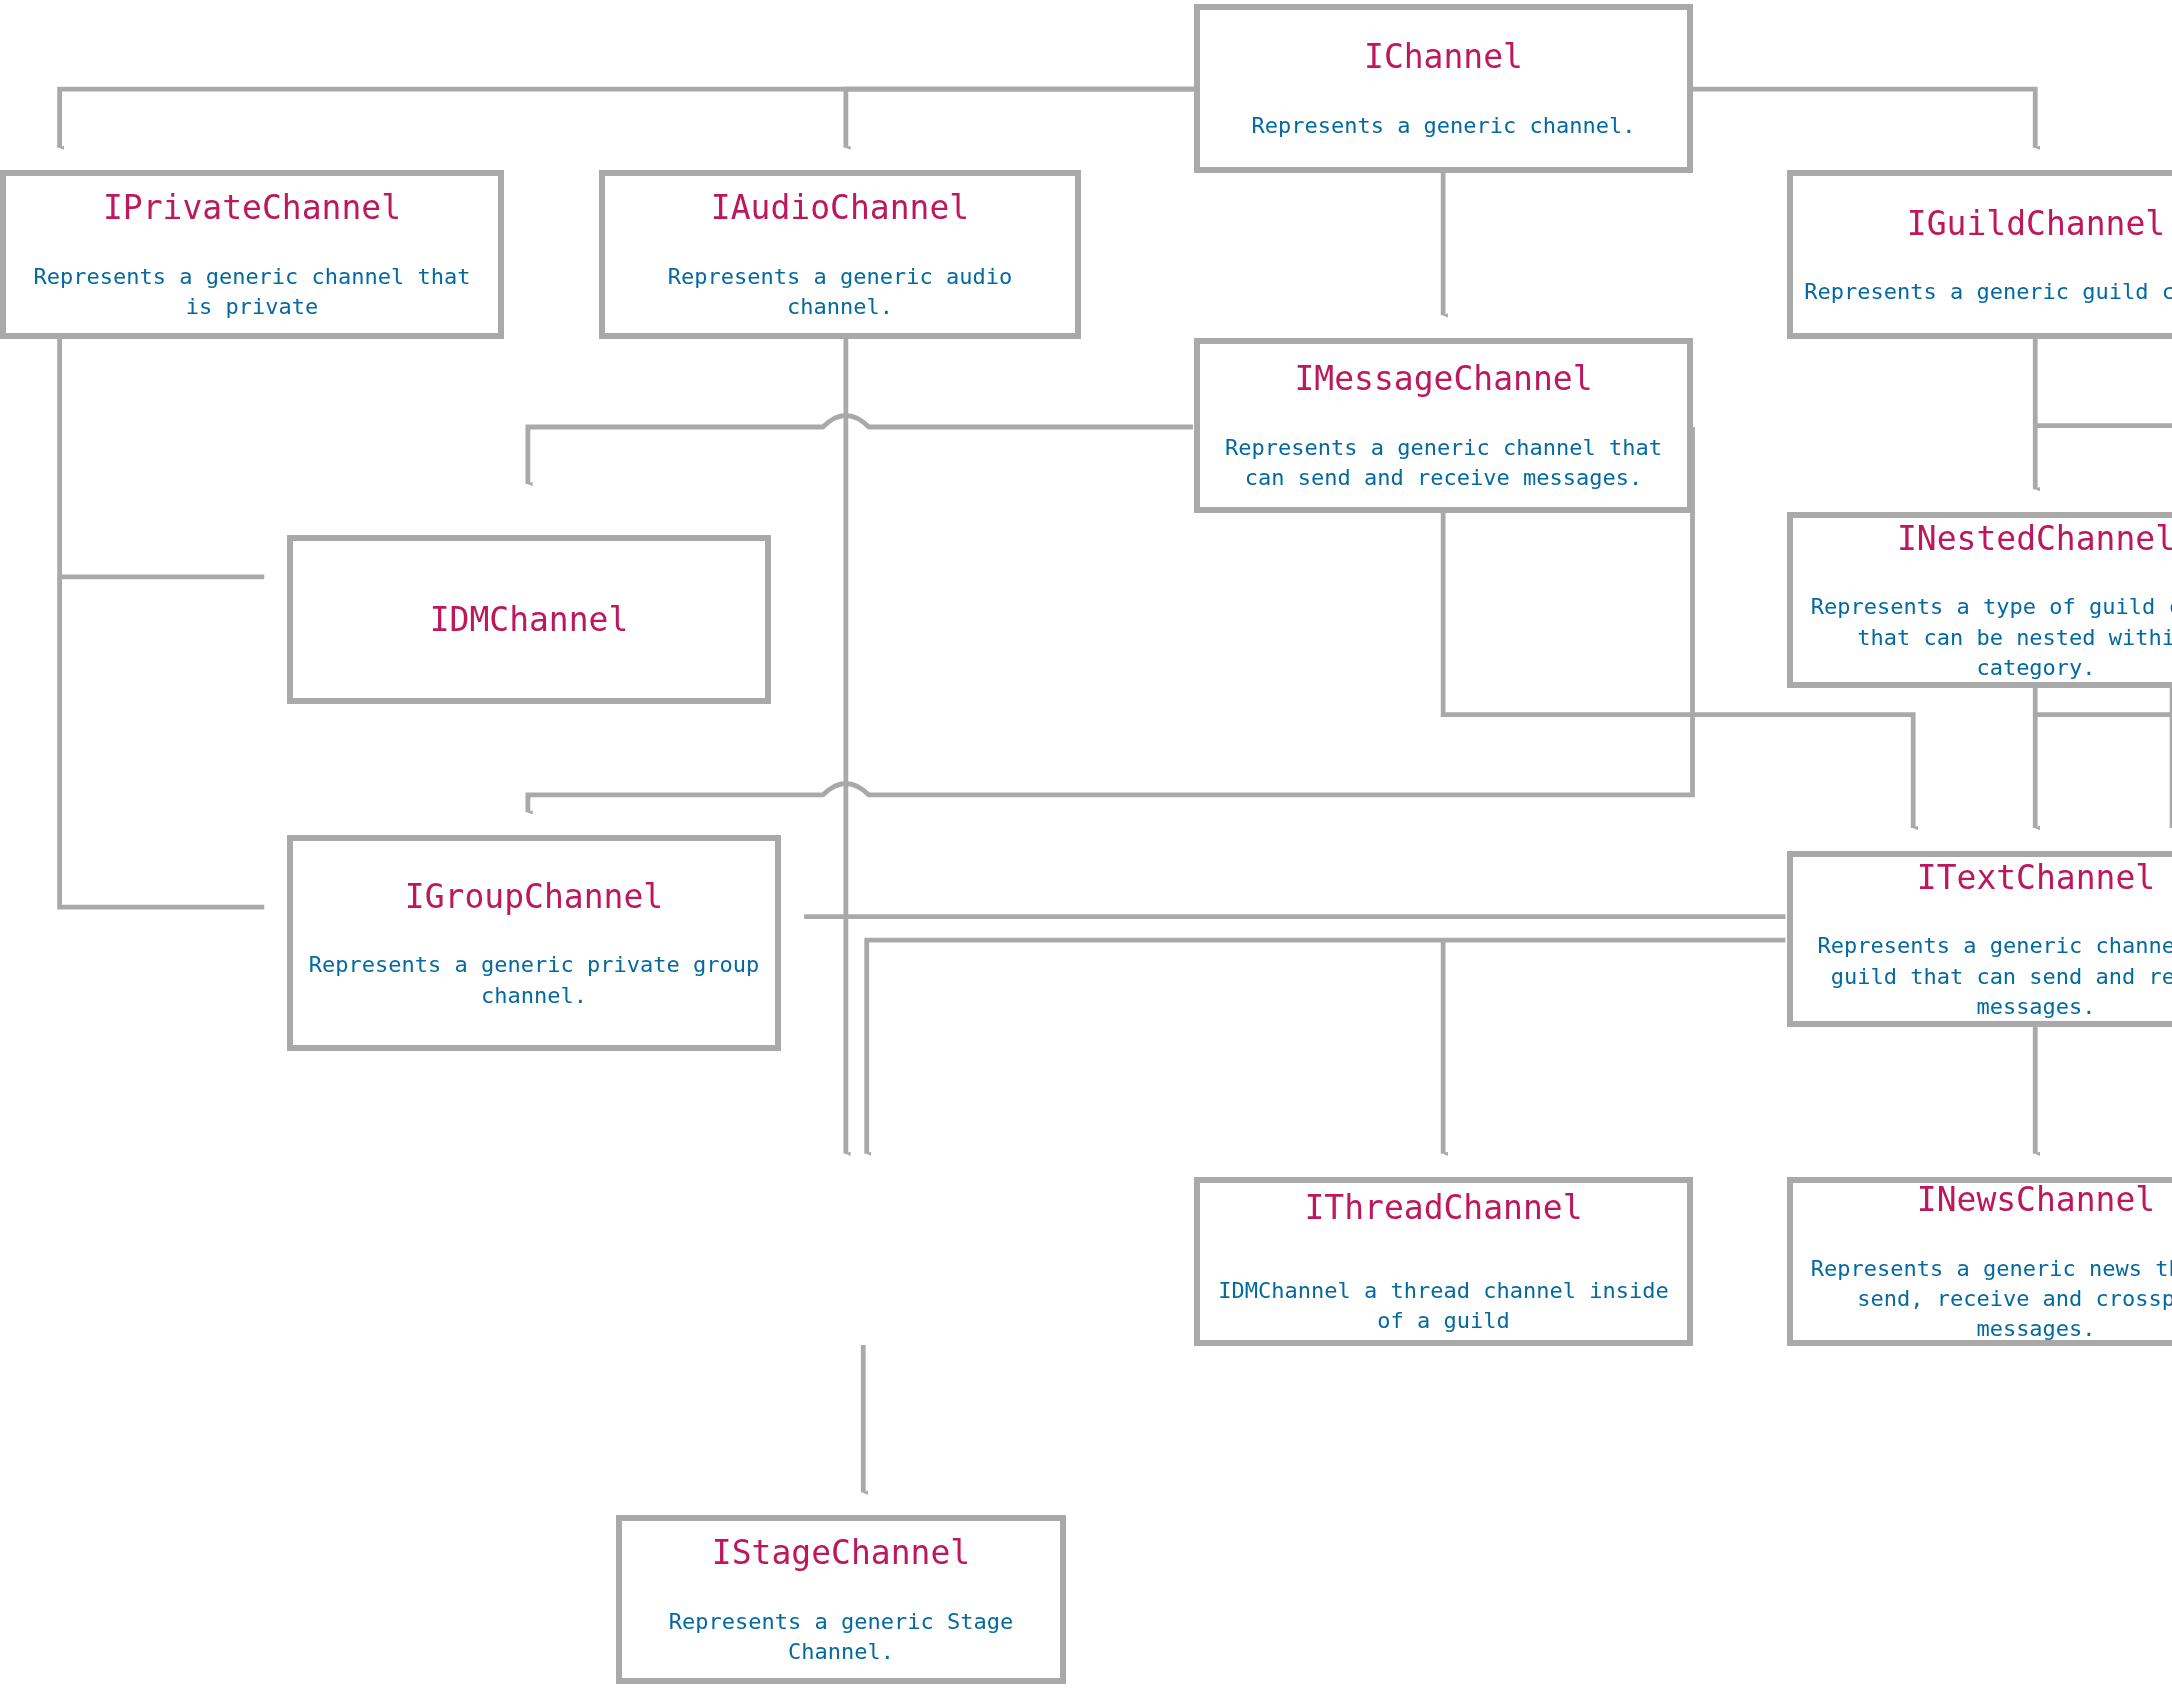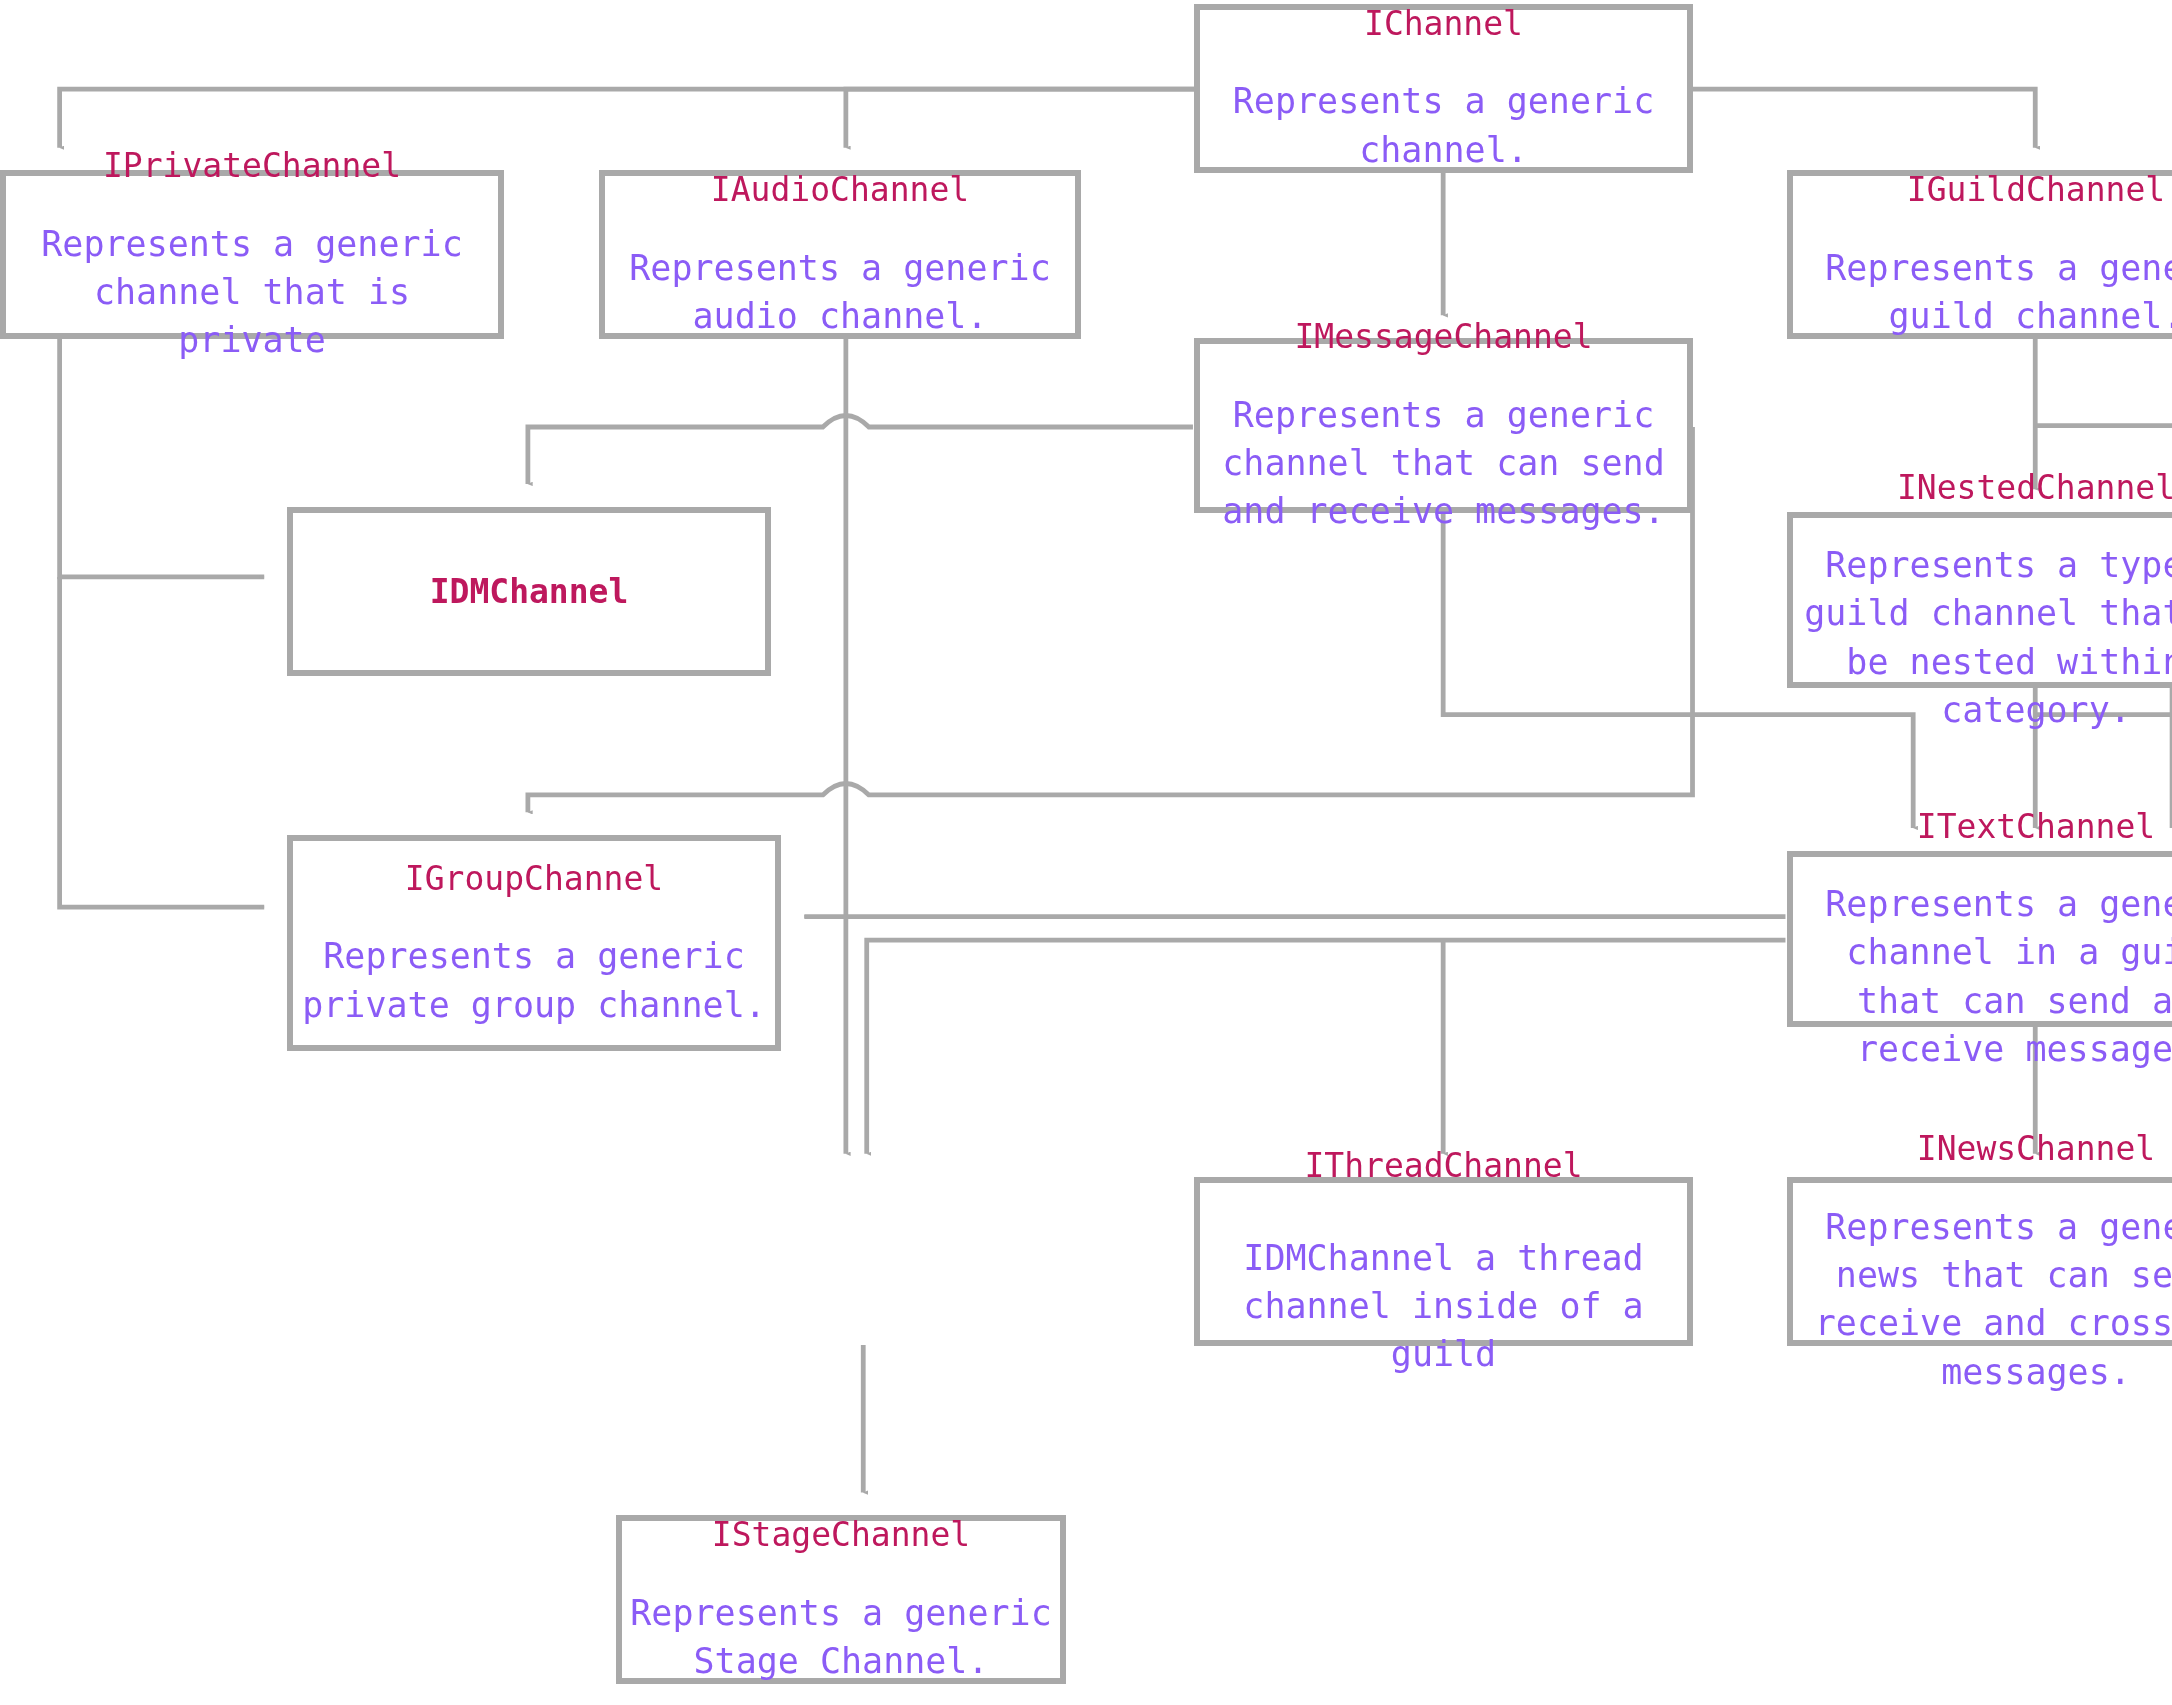--- a/index.html
+++ b/index.html
@@ -35,22 +35,22 @@
     padding: 2.6px 7.8px;
   }
   .node-title {
     color: #be185d;
     font-size: 33px;
     line-height: 1.32;
     white-space: nowrap;
     font-family: "DejaVu Sans Mono", "Liberation Mono", monospace;
   }
   .node-desc {
-    color: #8b5cf6;
-    font-size: 35px;
+    color: #0369a1;
+    font-size: 22px;
     line-height: 1.38;
     font-family: "DejaVu Sans Mono", "Liberation Mono", monospace;
     margin-top: 32px;
   }
 </style>
 </head>
 <body>
 
 <div id="diagram-root">
 
@@ -135,21 +135,21 @@
   <div class="node" style="left:1787px;top:170px;width:498px;height:169px;">
     <div class="node-title">IGuildChannel</div>
     <div class="node-desc">Represents a generic guild channel.</div>
   </div>
 
   <div class="node" style="left:1194px;top:338px;width:499px;height:175px;">
     <div class="node-title">IMessageChannel</div>
     <div class="node-desc">Represents a generic channel that can send and receive messages.</div>
   </div>
 
-  <div class="node" style="left:287px;top:507px;width:484px;height:169px;font-weight:bold;">
+  <div class="node" style="left:287px;top:535px;width:484px;height:169px;">
     <div class="node-title">IDMChannel</div>
   </div>
 
   <div class="node" style="left:1787px;top:512px;width:498px;height:176px;">
     <div class="node-title">INestedChannel</div>
     <div class="node-desc">Represents a type of guild channel that can be nested within a category.</div>
   </div>
 
   <div class="node" style="left:287px;top:835px;width:494px;height:216px;">
     <div class="node-title">IGroupChannel</div>

